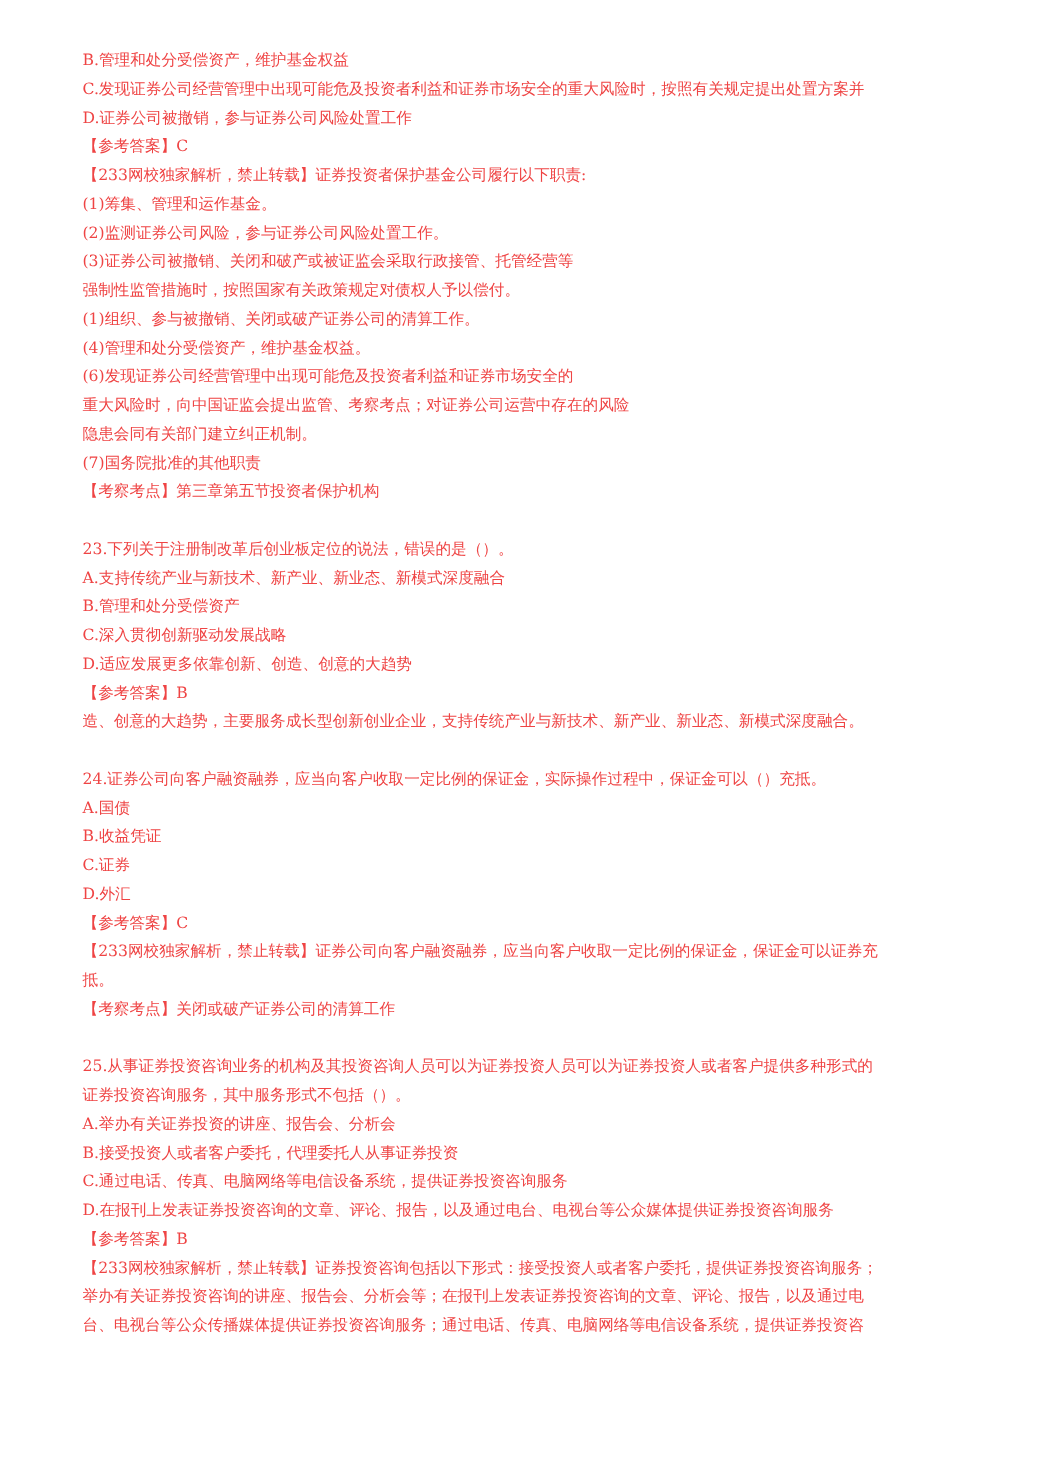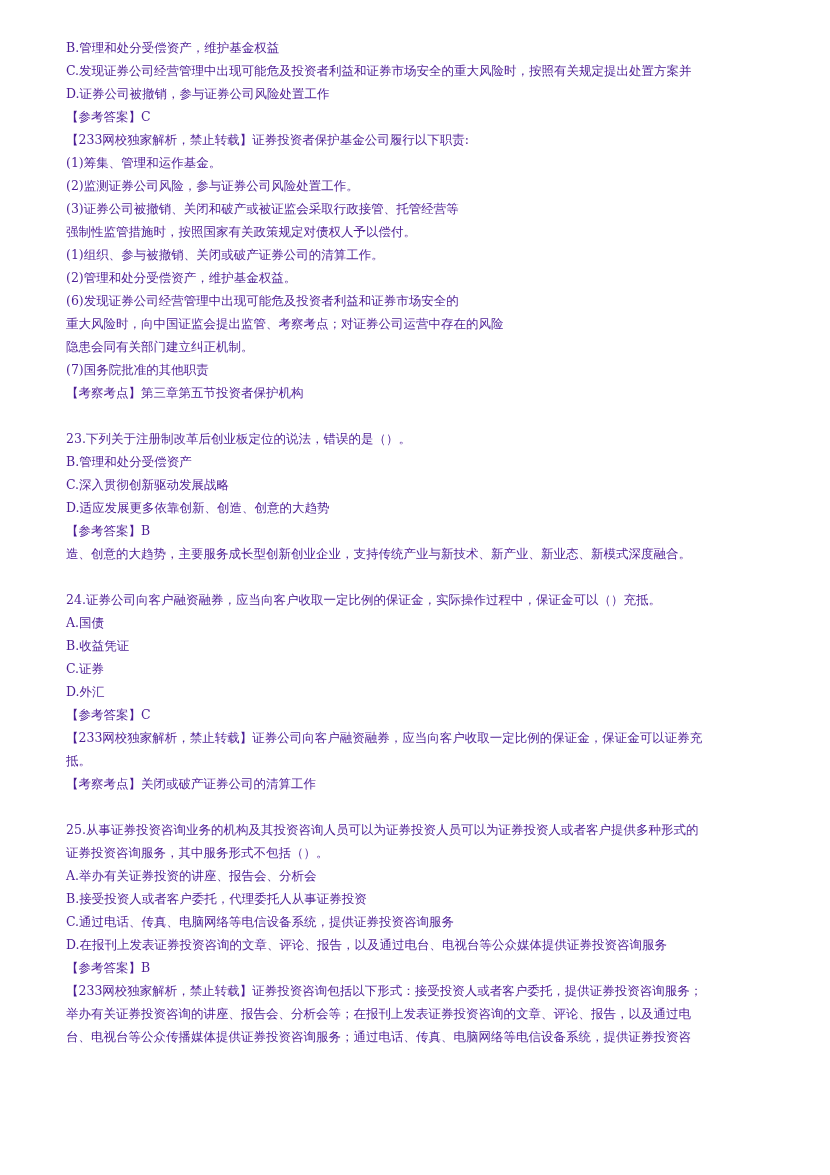--- a/index.html
+++ b/index.html
@@ -1,20 +1,20 @@
 <!DOCTYPE html>
 <html><head>
 <meta charset="utf-8">
 <style>
   html, body { margin: 0; padding: 0; background: #ffffff; }
   body { width: 830px; height: 1175px; position: relative; overflow: hidden; }
   .page {
     position: absolute; left: 66px; top: 36px; width: 705px;
     font-family: "DejaVu Serif", "Liberation Serif", serif;
-    font-size: 12.5px; color: #4c1d95; line-height: 23px;
+    font-size: 12.5px; color: #ef4444; line-height: 23px;
   }
   .line { white-space: nowrap; }
   .gap { height: 23px; }
   .block { margin: 0; }
 </style>
 </head>
 <body>
 
 <div class="page">
 
@@ -22,32 +22,33 @@
     <div class="line">B.管理和处分受偿资产，维护基金权益</div>
     <div class="line">C.发现证券公司经营管理中出现可能危及投资者利益和证券市场安全的重大风险时，按照有关规定提出处置方案并</div>
     <div class="line">D.证券公司被撤销，参与证券公司风险处置工作</div>
     <div class="line">【参考答案】C</div>
     <div class="line">【233网校独家解析，禁止转载】证券投资者保护基金公司履行以下职责:</div>
     <div class="line">(1)筹集、管理和运作基金。</div>
     <div class="line">(2)监测证券公司风险，参与证券公司风险处置工作。</div>
     <div class="line">(3)证券公司被撤销、关闭和破产或被证监会采取行政接管、托管经营等</div>
     <div class="line">强制性监管措施时，按照国家有关政策规定对债权人予以偿付。</div>
     <div class="line">(1)组织、参与被撤销、关闭或破产证券公司的清算工作。</div>
-    <div class="line">(2)管理和处分受偿资产，维护基金权益。</div>
+    <div class="line">(4)管理和处分受偿资产，维护基金权益。</div>
     <div class="line">(6)发现证券公司经营管理中出现可能危及投资者利益和证券市场安全的</div>
     <div class="line">重大风险时，向中国证监会提出监管、考察考点；对证券公司运营中存在的风险</div>
     <div class="line">隐患会同有关部门建立纠正机制。</div>
     <div class="line">(7)国务院批准的其他职责</div>
     <div class="line">【考察考点】第三章第五节投资者保护机构</div>
   </div>
 
   <div class="gap"></div>
 
   <div class="block">
     <div class="line">23.下列关于注册制改革后创业板定位的说法，错误的是（）。</div>
+    <div class="line">A.支持传统产业与新技术、新产业、新业态、新模式深度融合</div>
     <div class="line">B.管理和处分受偿资产</div>
     <div class="line">C.深入贯彻创新驱动发展战略</div>
     <div class="line">D.适应发展更多依靠创新、创造、创意的大趋势</div>
     <div class="line">【参考答案】B</div>
     <div class="line">造、创意的大趋势，主要服务成长型创新创业企业，支持传统产业与新技术、新产业、新业态、新模式深度融合。</div>
   </div>
 
   <div class="gap"></div>
 
   <div class="block">

